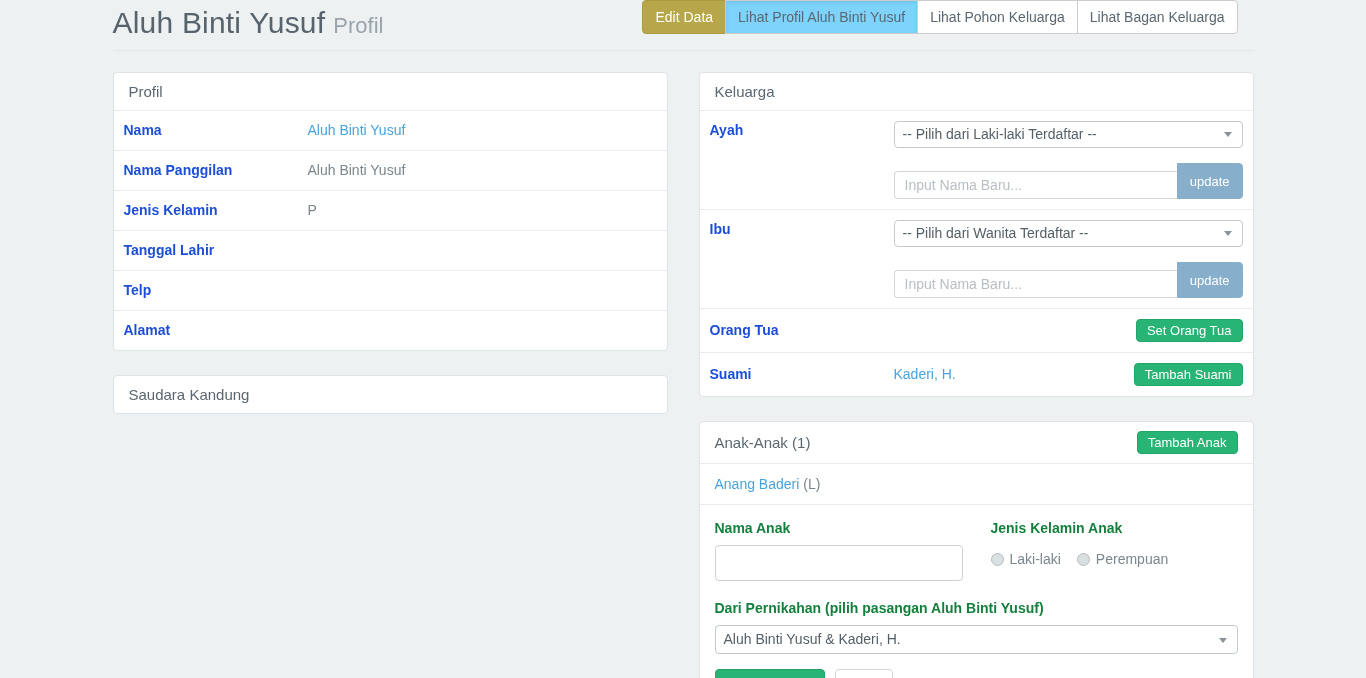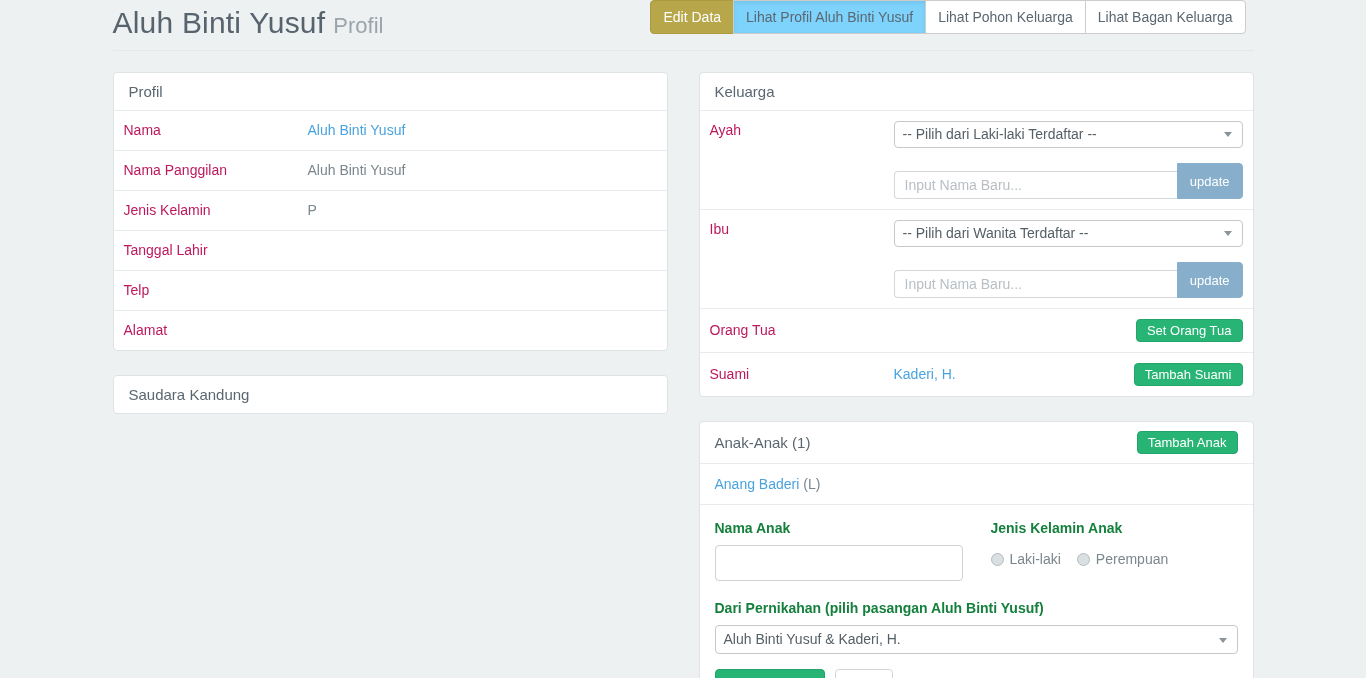--- a/index.html
+++ b/index.html
@@ -18,21 +18,21 @@
     padding:6px 0 10px;
     border-bottom:1px solid #e4e8ea;
     margin-bottom:21px;
   }
   .page-title {
     font-size:30px; font-weight:300; color:#57646e; display:inline; letter-spacing:.2px;
   }
   .page-subtitle {
     font-size:22px; font-weight:300; color:#9aa4ab; margin-left:8px;
   }
-  .btn-group { position:absolute; right:8px; top:0; display:flex; }
+  .btn-group { position:absolute; right:16px; top:0; display:flex; }
   .btn-group .btn {
     font-size:14px; line-height:18px; padding:7px 12px;
     background:#fff; color:#5b6770; border:1px solid #ccc;
     margin-left:-1px; cursor:pointer; white-space:nowrap;
   }
   .btn-group .btn:first-child { border-radius:4px 0 0 4px; margin-left:0; }
   .btn-group .btn:last-child { border-radius:0 4px 4px 0; }
   .btn-group .btn.olive { background:#b7a64a; border-color:#ab9a40; color:#fff; }
   .btn-group .btn.pressed { background:#7dd3fc; box-shadow:inset 0 2px 4px rgba(0,0,0,.08); }
 
@@ -48,21 +48,21 @@
   .panel-heading {
     padding:9px 15px; font-size:15px; color:#5b6770; line-height:19px;
   }
   .panel-heading.flex { display:flex; align-items:center; justify-content:space-between; }
 
   
   .t-row {
     display:flex; border-top:1px solid #e9ecee; padding:10px; line-height:19px;
     align-items:flex-start;
   }
-  .t-label { width:184px; flex-shrink:0; font-weight:normal; color:#be185d; }
+  .t-label { width:184px; flex-shrink:0; font-weight:bold; color:#1d4ed8; }
   .t-value { color:#7b868d; }
   .t-content { flex:1; }
   a.link { color:#4aa3df; text-decoration:none; cursor:pointer; }
 
   
   .sel {
     position:relative; height:27px; line-height:25px; background:#fff;
     border:1px solid #c3c9cc; border-radius:4px; padding:0 26px 0 8px;
     color:#555f66; font-size:14px; cursor:pointer; white-space:nowrap; overflow:hidden;
   }

